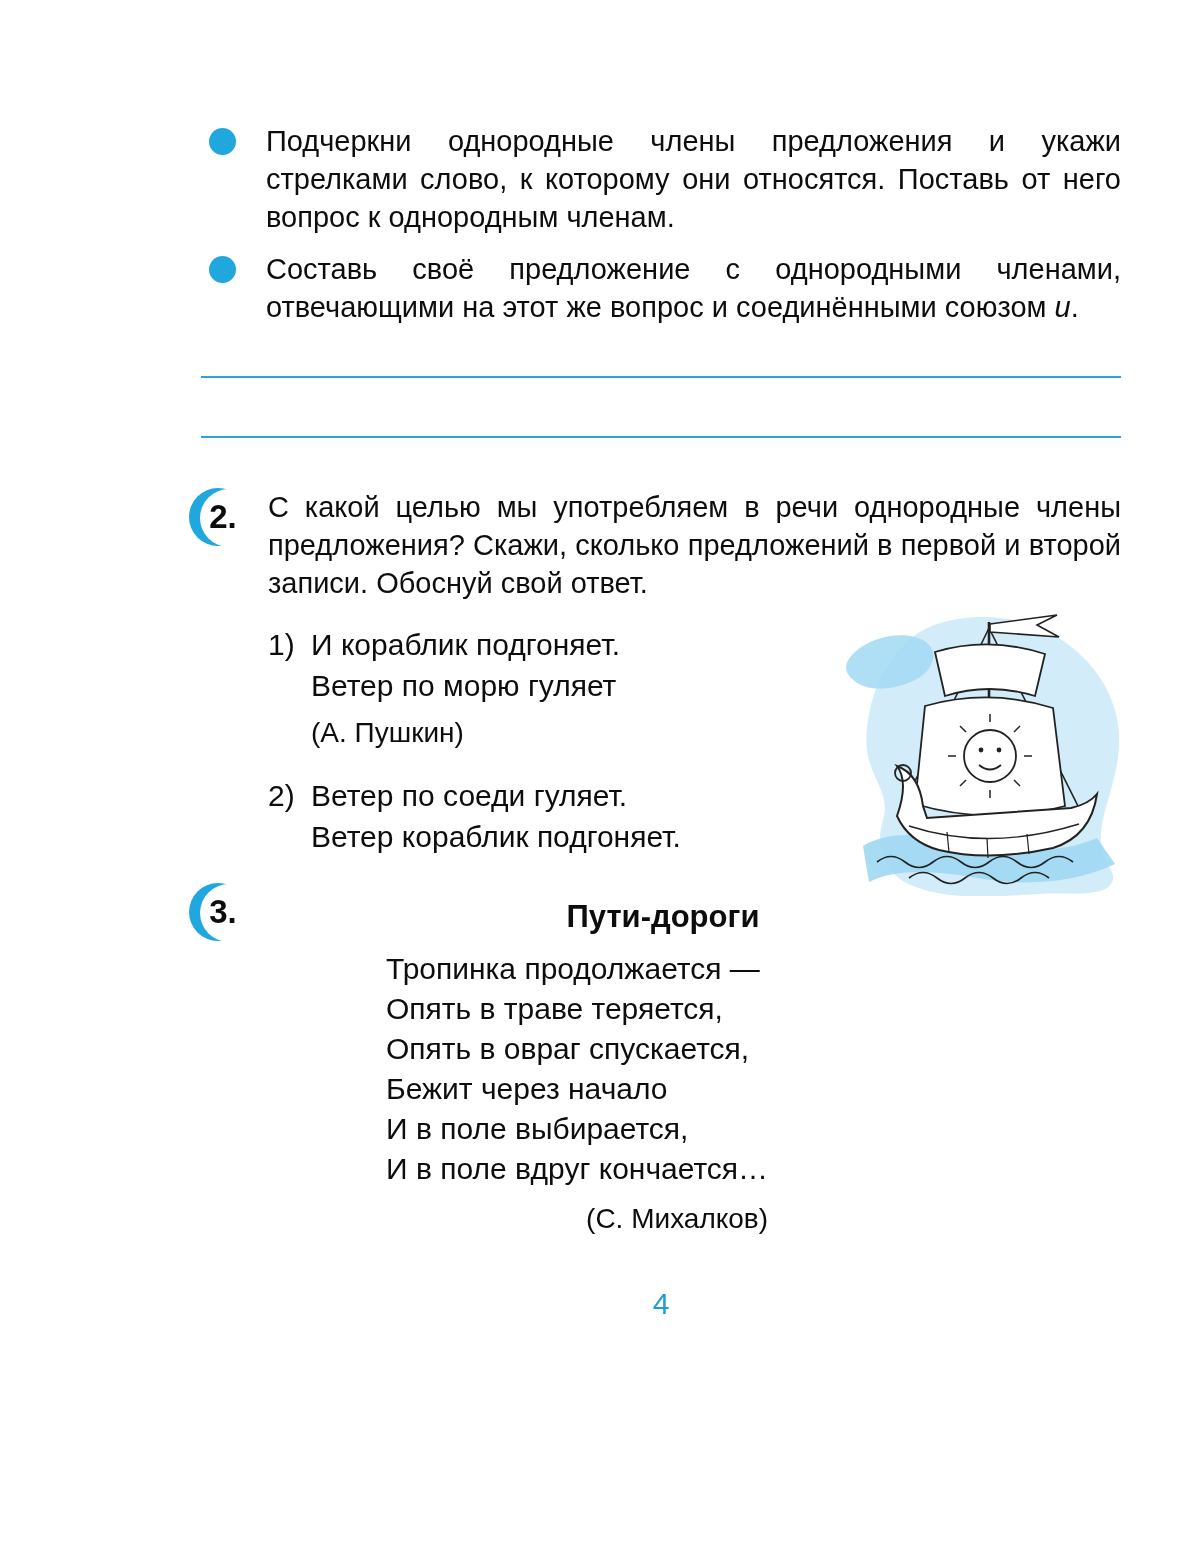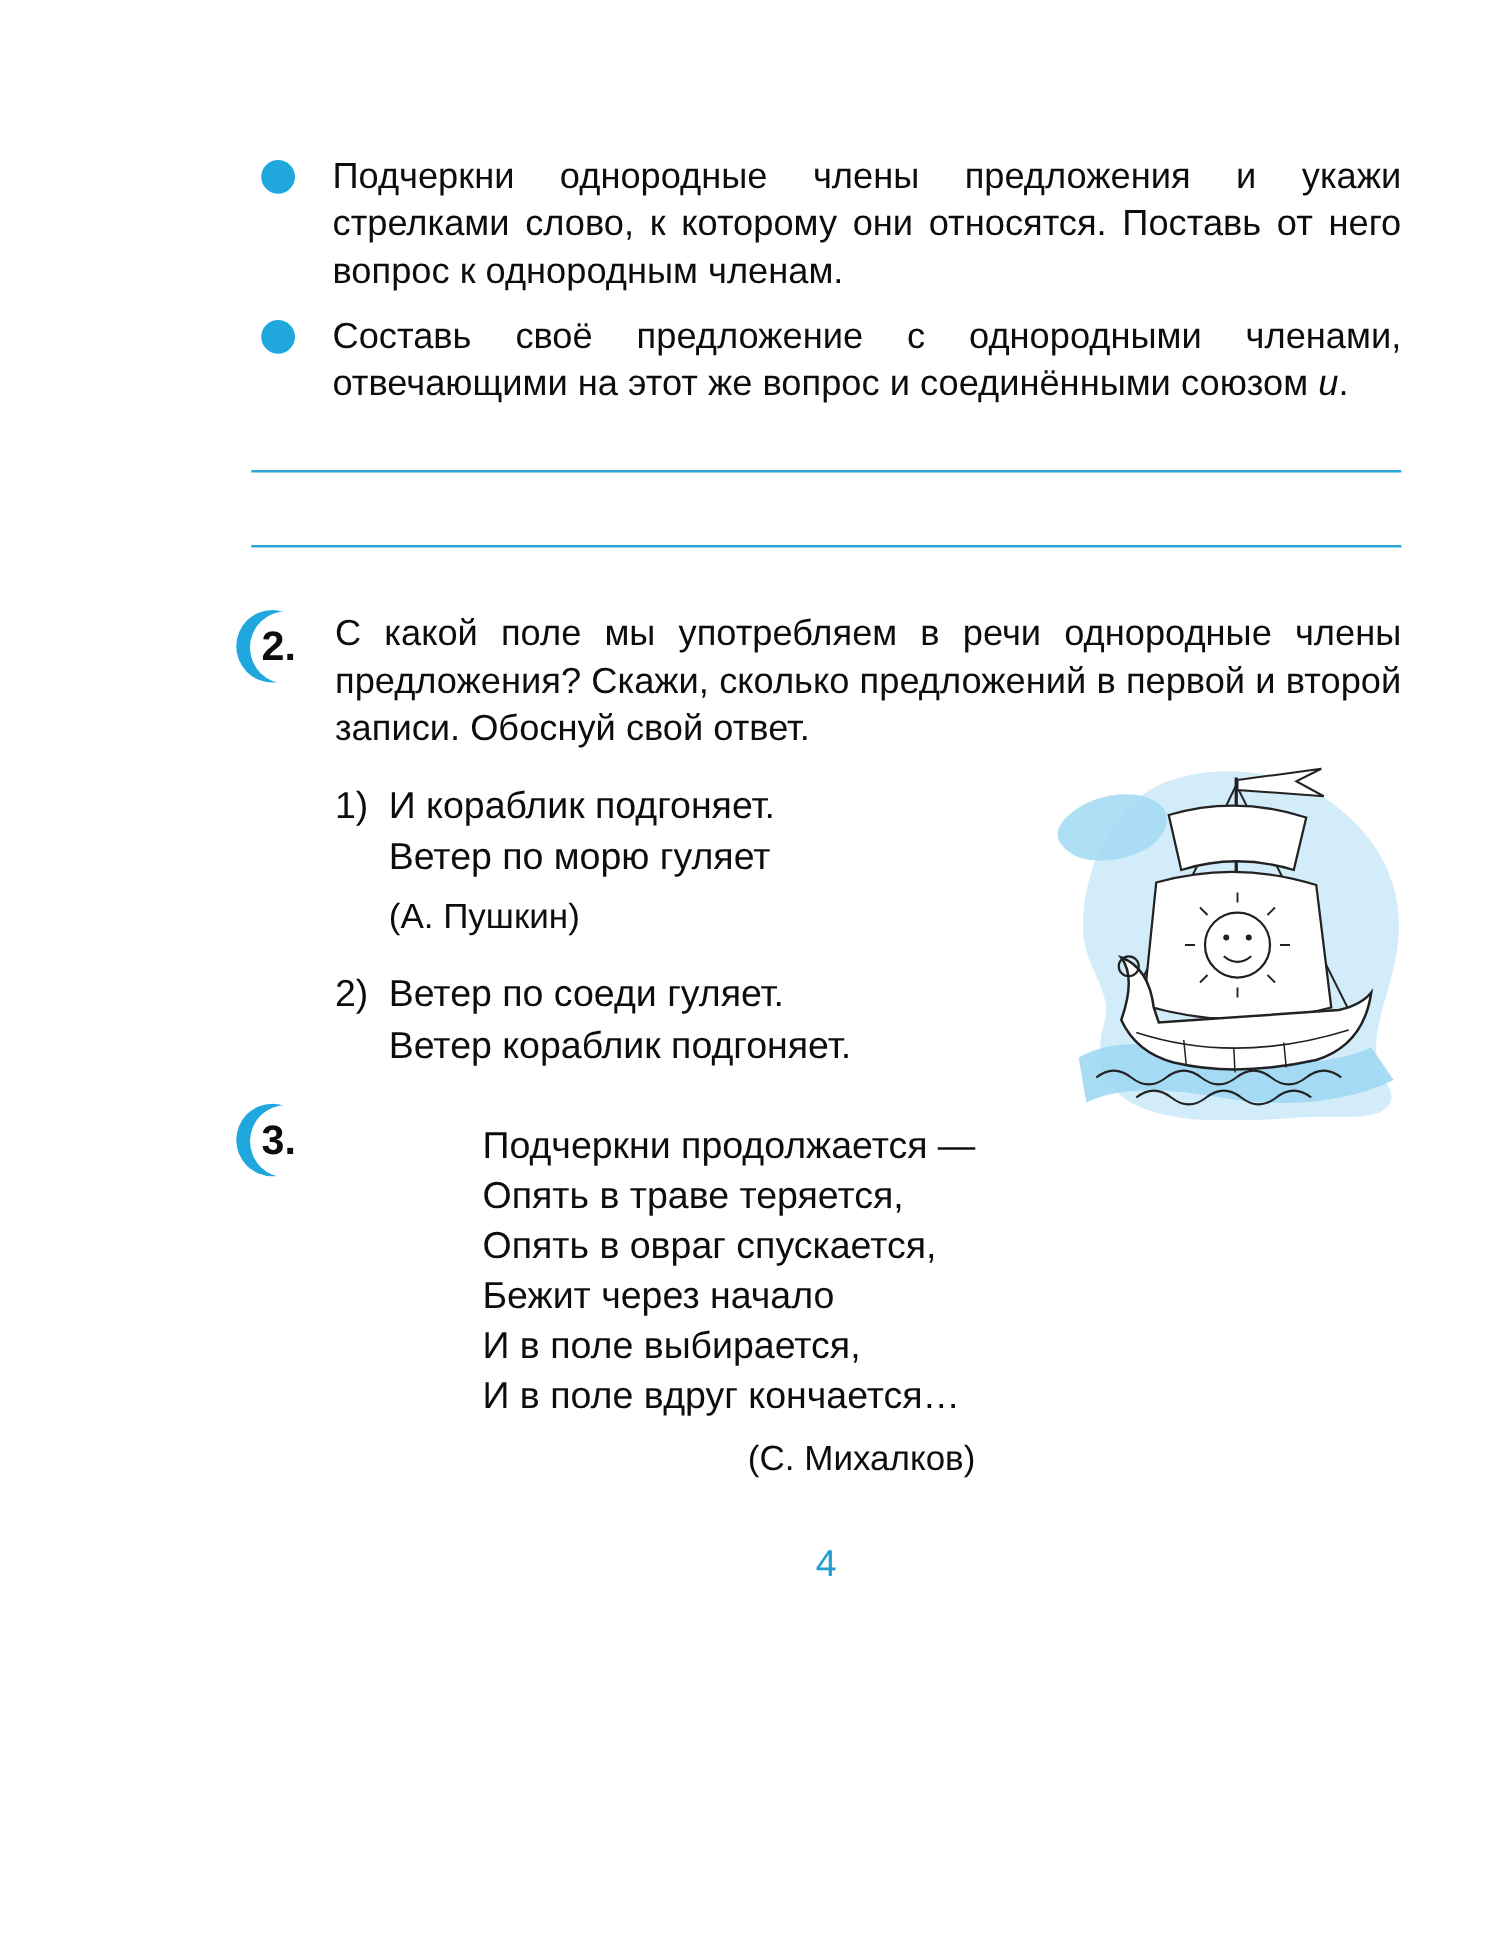--- a/index.html
+++ b/index.html
@@ -95,21 +95,21 @@
   <div class="write-lines">
     <div class="write-line"></div>
     <div class="write-line"></div>
   </div>
 
   <section class="task task-2">
     <div class="task-badge">
       <span class="num">2.</span>
     </div>
     <div class="task-body">
-      <p class="task-text">С какой поле мы употребляем в речи однород­ные члены предложения? Скажи, сколько предло­жений в первой и второй записи. Обоснуй свой ответ.</p>
+      <p class="task-text">С какой целью мы употребляем в речи однород­ные члены предложения? Скажи, сколько предло­жений в первой и второй записи. Обоснуй свой ответ.</p>
 
       <div class="art">
         <svg viewBox="0 0 306 286" width="306" height="286">
 
           <path fill="#cdeaf8" opacity="0.9" d="M100 14 c42 -14 92 -6 122 14 c34 22 58 56 60 96 c2 44 -20 78 -18 108 c2 24 18 30 10 42 c-10 14 -42 8 -72 10 c-46 3 -92 6 -126 -8 c-30 -12 -38 -40 -30 -66 c8 -26 -12 -40 -16 -70 C26 98 48 31 100 14 Z"></path>
           <path fill="#a5dcf4" opacity="0.9" d="M18 42 c20 -18 56 -22 72 -9 c13 10 5 29 -12 37 c-20 10 -46 12 -59 2 C6 63 6 53 18 42 Z"></path>
           <path fill="#9fd8f2" opacity="0.9" d="M26 236 c30 -18 72 -10 112 -2 c40 8 86 10 122 -6 l18 26 c-42 20 -92 22 -138 14 c-40 -7 -80 -10 -108 4 Z"></path>
 
           <line x1="152" y1="18" x2="66" y2="196" stroke="#222" stroke-width="1.6"></line>
           <line x1="152" y1="18" x2="246" y2="206" stroke="#222" stroke-width="1.6"></line>
@@ -168,22 +168,23 @@
     </div>
   </section>
 
   <section class="task task-3">
     <div class="task-badge">
       <span class="num">3.</span>
     </div>
     <div class="task-body">
 
       <div class="poem">
+        <h3 class="poem-title">Пути-дороги</h3>
         <div class="poem-lines">
-          <div>Подчеркни продолжается —</div>
+          <div>Тропинка продолжается —</div>
           <div>Опять в траве теряется,</div>
           <div>Опять в овраг спускается,</div>
           <div>Бежит через начало</div>
           <div>И в поле выбирается,</div>
           <div>И в поле вдруг кончается…</div>
           <div class="poem-attribution">(С. Михалков)</div>
         </div>
       </div>
     </div>
   </section>

